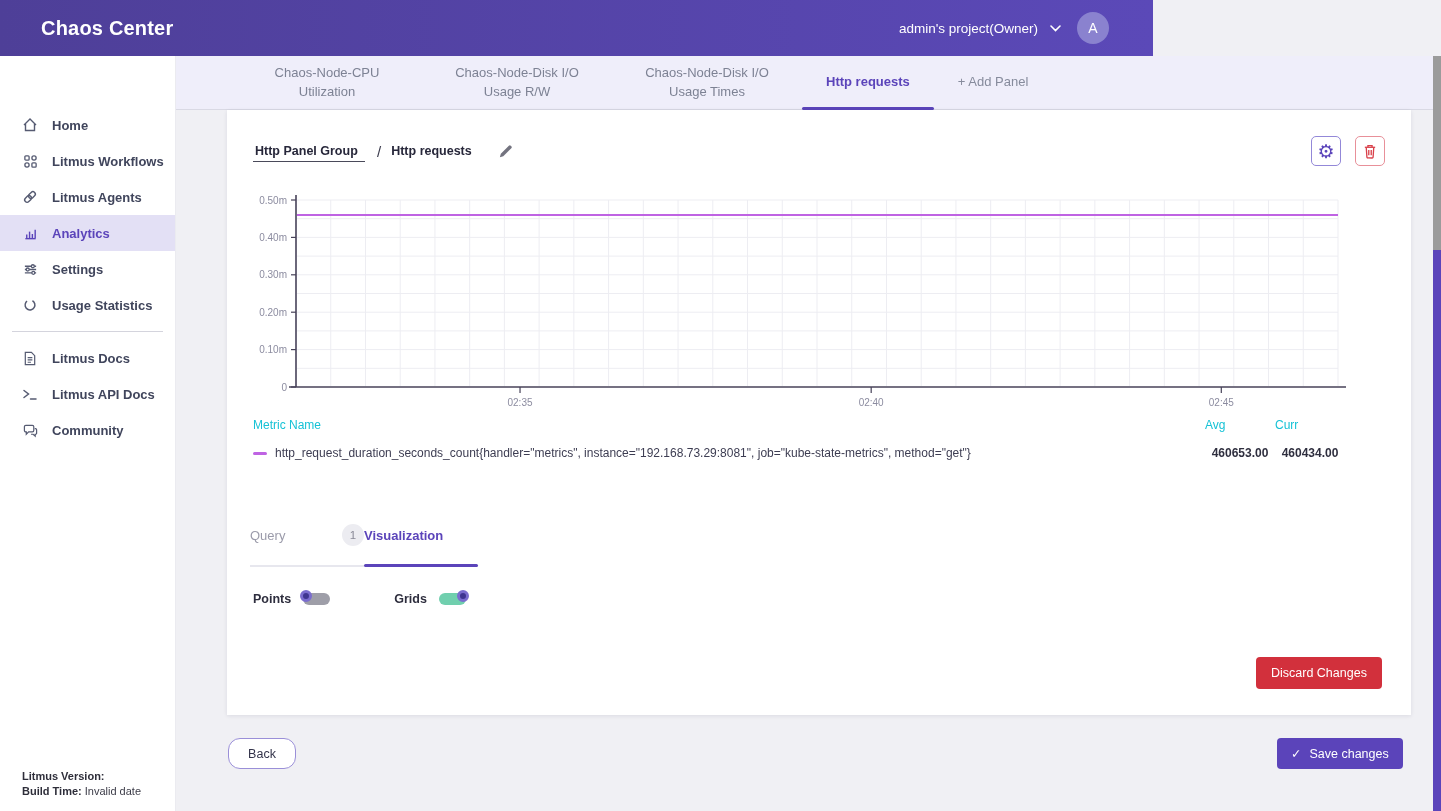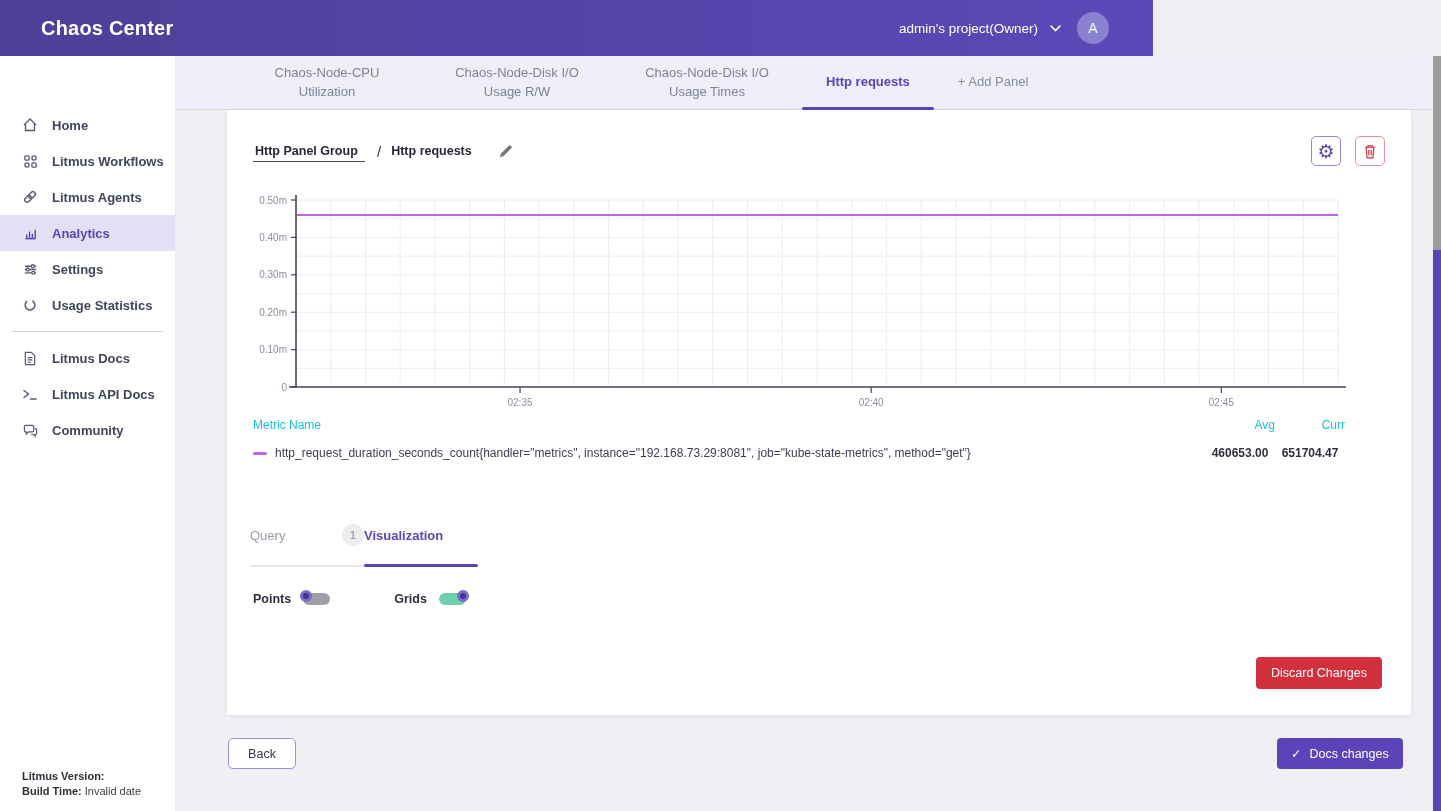--- a/index.html
+++ b/index.html
@@ -60,21 +60,21 @@
     align-items:center; justify-content:center; cursor:pointer; }
   .icon-btn.gear { border:1px solid #9388d8; color:#5b44ba; font-size:19px; }
   .icon-btn.trash { border:1px solid #e89099; color:#d9404a; }
 
   .chart-wrap { position:absolute; left:23px; top:80px; width:1100px; height:225px; }
   .chart-wrap text { font-family:"Liberation Sans",sans-serif; }
 
   .legend { position:absolute; left:26px; top:308px; width:1092px; }
   .legend-head { display:flex; align-items:center; font-size:12px; color:#16c2d6; }
   .legend-head .spacer { flex:1; }
-  .lcol { width:70px; text-align:right; }
+  .lcol { width:70px; text-align:left; }
   .legend-row { display:flex; align-items:center; margin-top:14px; font-size:12px; color:#3d3d52; }
   .swatch { width:14px; height:3px; border-radius:2px; margin-right:8px; flex:none; }
   .metric-name { flex:1; padding-right:12px; }
   .lval { width:70px; text-align:center; font-weight:bold; color:#2f2f3f; }
 
   .subtabs { position:absolute; left:23px; top:408px; width:228px; }
   .subtab-row { display:flex; }
   .subtab { width:114px; height:34px; display:flex; align-items:center; justify-content:space-between;
     gap:9px; font-size:13px; color:#9b9baa; cursor:pointer; }
   .subtab.active { color:#5b44ba; font-weight:bold; }
@@ -92,21 +92,21 @@
   .knob { position:absolute; top:-3px; width:12px; height:12px; border-radius:50%;
     background:#3f3590; border:3px solid #7a6cce; }
   .switch.off .knob { left:-3px; }
   .switch.on  .knob { right:-3px; }
 
   .discard-btn { position:absolute; left:1029px; top:547px; height:32px; padding:0 15px;
     background:#d2303c; color:#fff; font-size:12.5px; border:none; border-radius:4px;
     display:flex; align-items:center; cursor:pointer; font-family:"Liberation Sans",sans-serif; }
 
   .back-btn { position:absolute; left:52px; top:628px; width:68px; height:31px; background:#fff;
-    border:1px solid #9a8fd8; border-radius:5px; font-size:12.5px; color:#33334a; cursor:pointer;
+    border:1px solid #9a8fd8; border-radius:12px; font-size:12.5px; color:#33334a; cursor:pointer;
     font-family:"Liberation Sans",sans-serif; }
   .save-btn { position:absolute; left:1101px; top:628px; height:31px; padding:0 14px;
     background:#5b44ba; border:none; border-radius:4px; color:#fff; font-size:12.5px;
     display:flex; align-items:center; gap:8px; cursor:pointer; font-family:"Liberation Sans",sans-serif; }
 
   
   .scrollbar { position:absolute; top:56px; right:0; width:8px; bottom:0; background:#9b9b9b; z-index:6; }
   .scroll-thumb { position:absolute; top:194px; left:0; width:8px; bottom:0; background:#5b44ba; }
 </style>
 </head>
@@ -330,21 +330,21 @@
         <div class="legend-head">
           <span>Metric Name</span>
           <span class="spacer"></span>
           <span class="lcol">Avg</span>
           <span class="lcol">Curr</span>
         </div>
         <div class="legend-row">
           <span class="swatch" style="background: rgb(191, 99, 227);"></span>
           <span class="metric-name">http_request_duration_seconds_count{handler="metrics", instance="192.168.73.29:8081", job="kube-state-metrics", method="get"}</span>
           <span class="lval">460653.00</span>
-          <span class="lval">651704.47</span>
+          <span class="lval">460434.00</span>
         </div>
       </div>
 
       <div class="subtabs">
         <div class="subtab-row">
           <div class="subtab">
             <span>Query</span>
             <span class="badge">1</span>
           </div>
           <div class="subtab active">
@@ -371,20 +371,20 @@
             </span>
         </div>
       </div>
 
       <button class="discard-btn">Discard Changes</button>
     </div>
 
     <button class="back-btn">Back</button>
     <button class="save-btn">
       <span>✓</span>
-      <span>Docs changes</span>
+      <span>Save changes</span>
     </button>
   </div>
 
   <div class="scrollbar">
     <div class="scroll-thumb"></div>
   </div>
 </div>
 
 </body></html>

